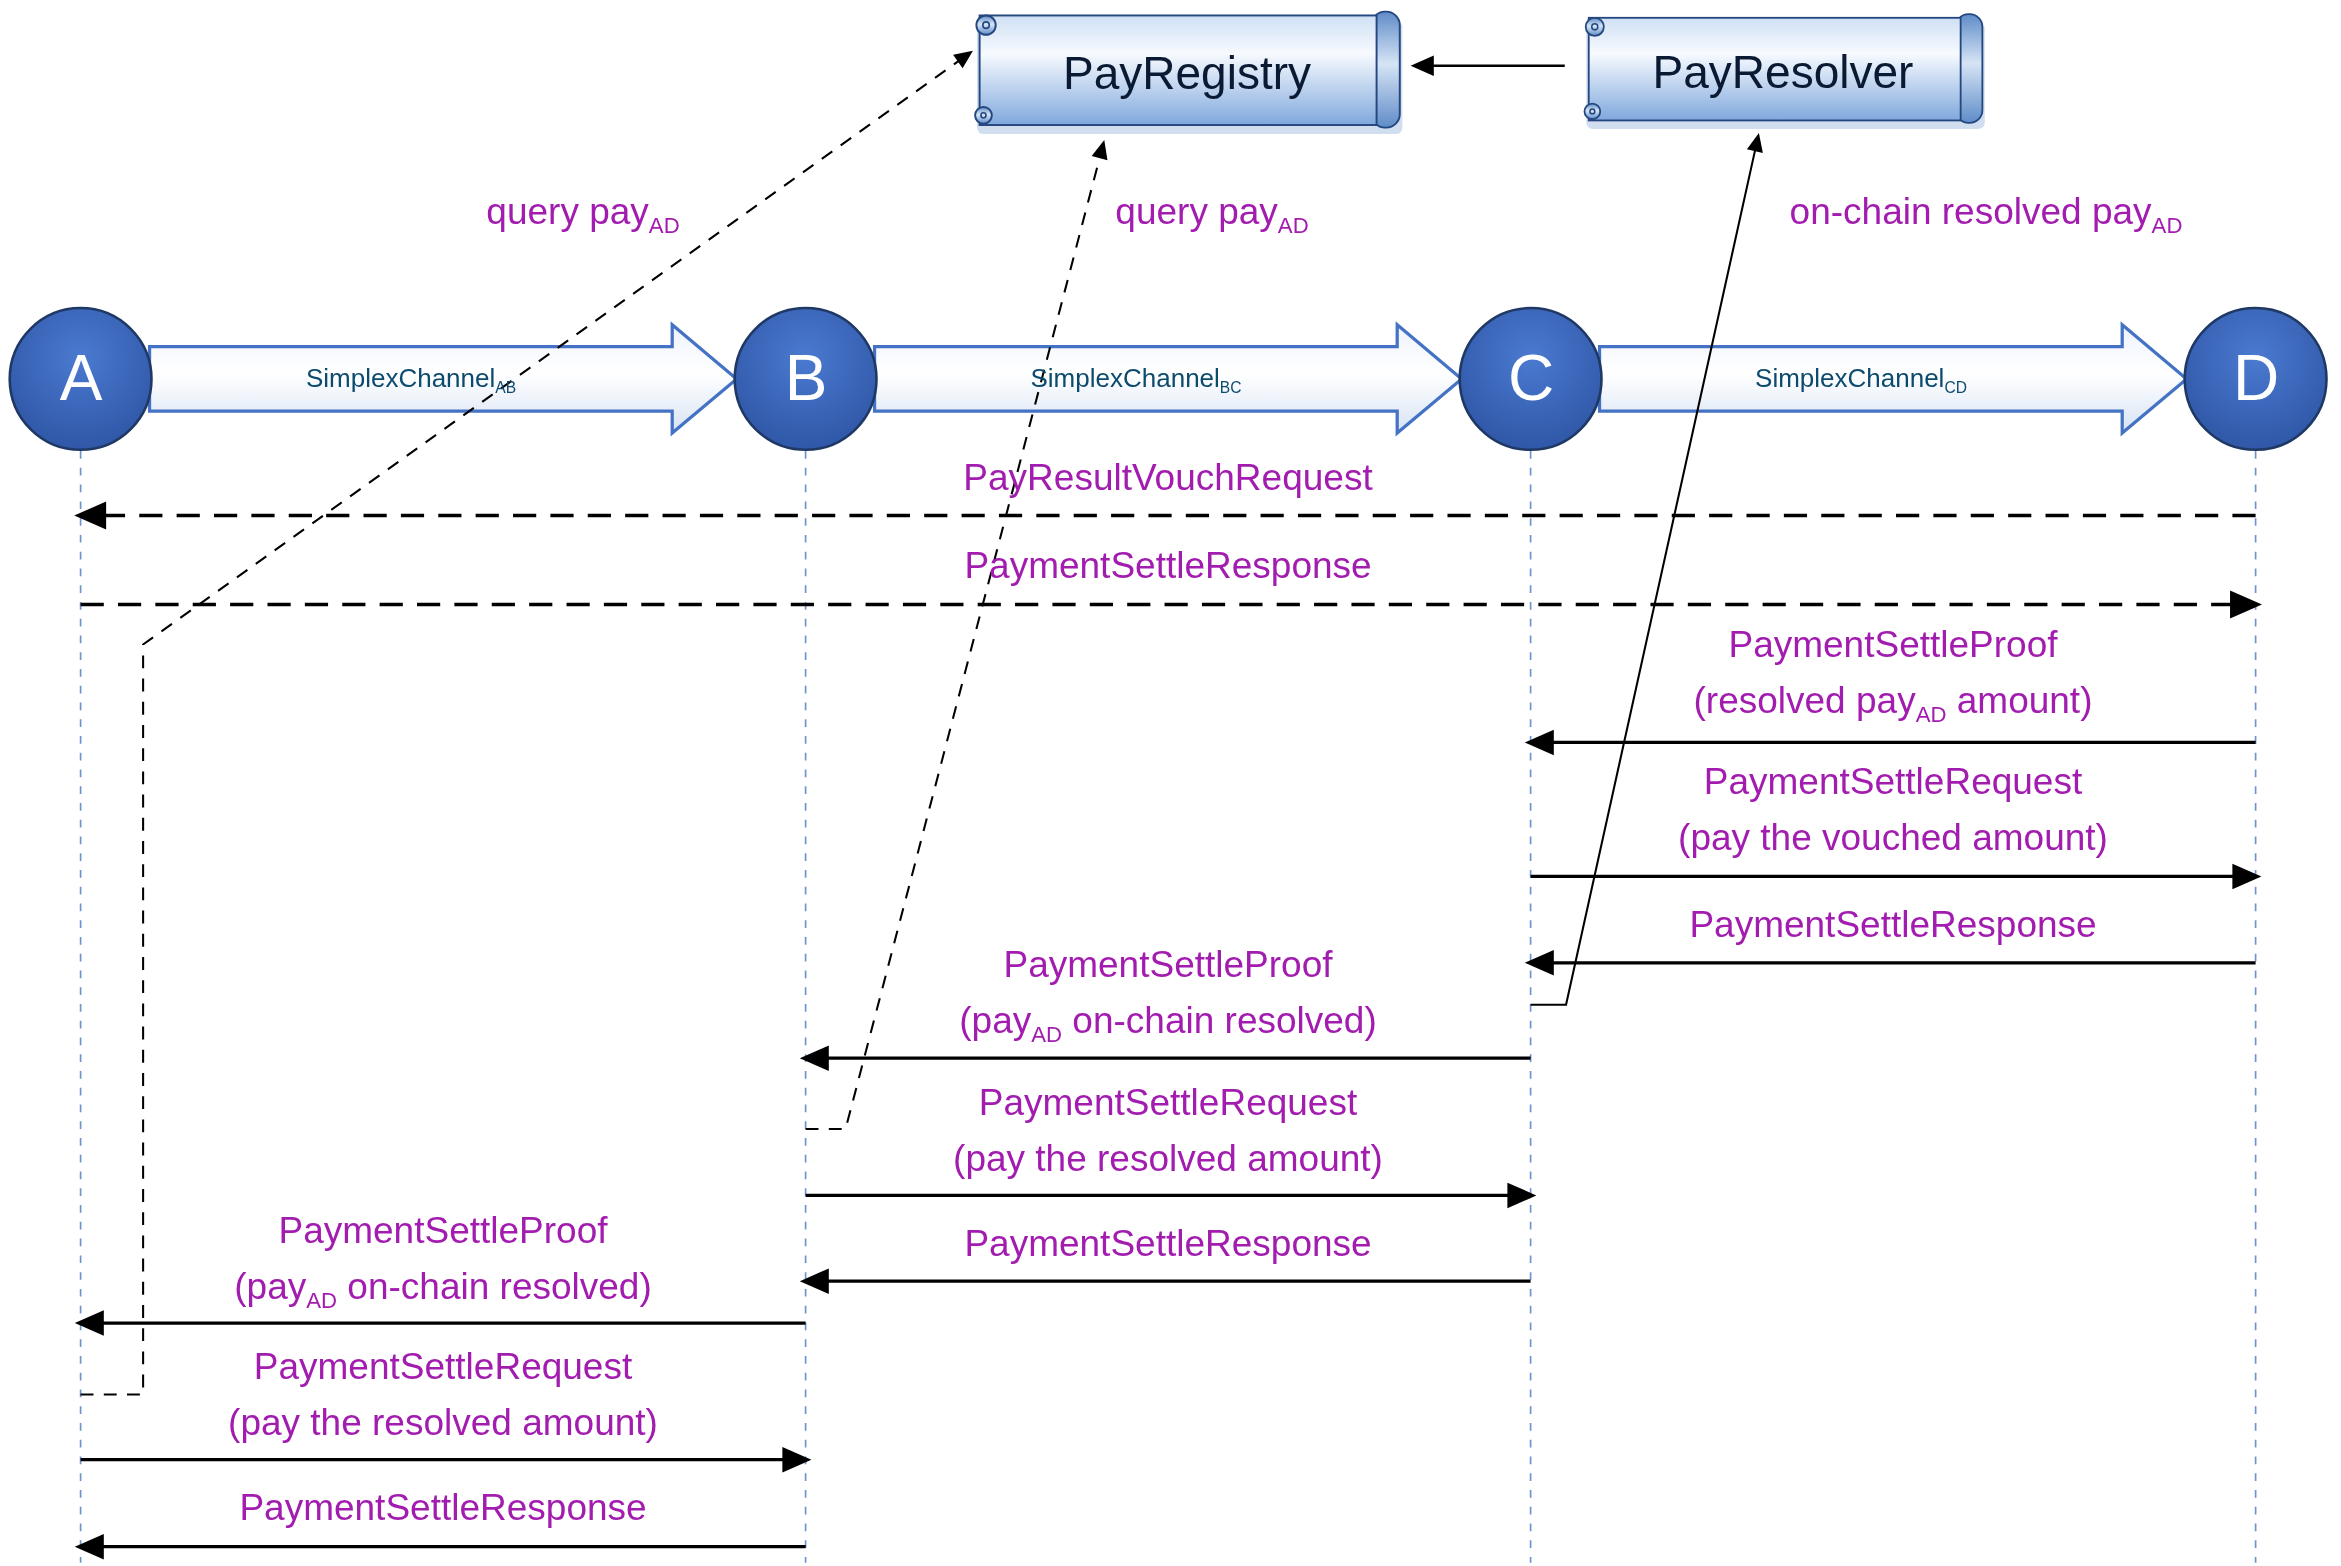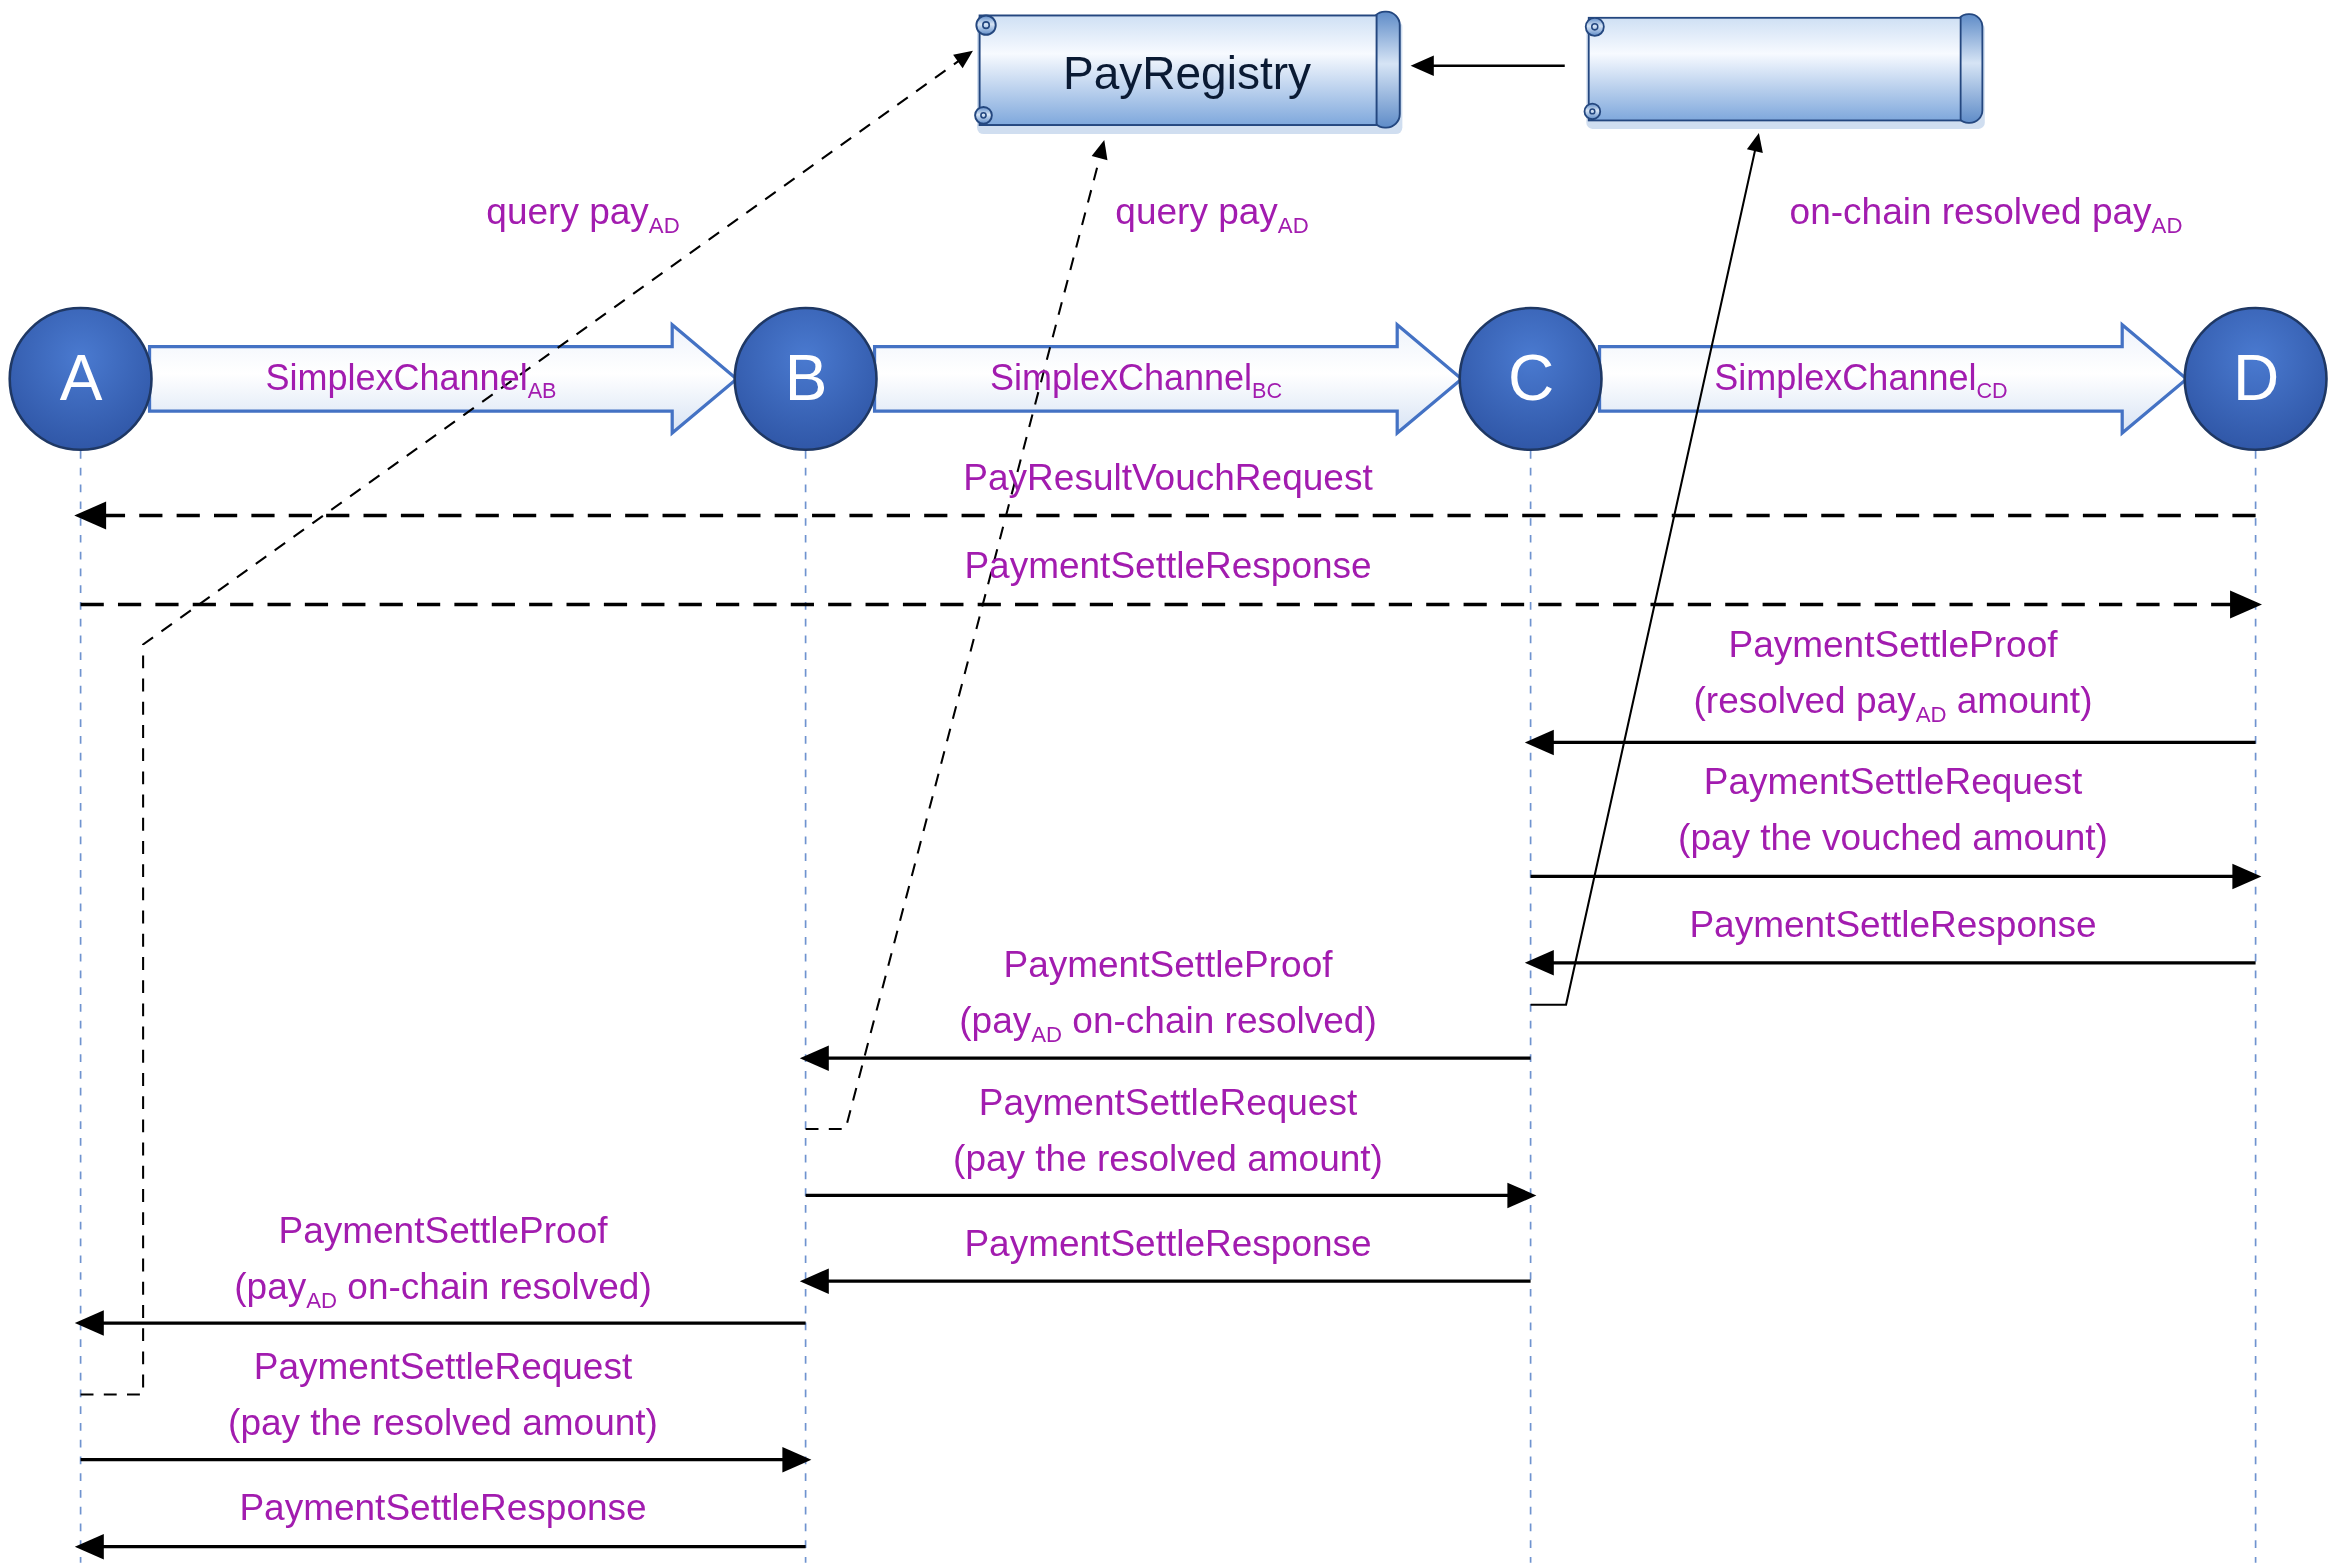--- a/index.html
+++ b/index.html
@@ -27,21 +27,21 @@
   .lbl {
     position: absolute;
     transform: translate(-50%, -50%);
     white-space: nowrap;
     text-align: center;
     font-size: 37px;
     line-height: 1.5;
     color: #a21caf;
   }
   .lbl sub { font-size: 0.6em; }
-  .channel-label { color: #a21caf; font-size: 36px; }
+  .channel-label { color: #0c4a6e; font-size: 26px; }
   .node-label { color: #ffffff; font-size: 64px; }
   .scroll-title { font-size: 46px; color: #0a1a33; }
 </style>
 </head>
 <body>
 
 <div id="stage">
 
   <svg class="layer" width="2342" height="1566" viewBox="0 0 3634 2430">
     <defs>
@@ -107,20 +107,21 @@
     <circle class="node" cx="1250" cy="588" r="110"></circle>
     <circle class="node" cx="2375" cy="588" r="110"></circle>
     <circle class="node" cx="3500" cy="588" r="110"></circle>
 
     <use href="#scroll" x="1500" y="18" width="680" height="190"></use>
     <use href="#scroll" x="2420" y="22" width="690" height="178"></use>
     <line class="thin-arrow" x1="2428" y1="102" x2="2196" y2="102" marker-end="url(#arrow)"></line>
   </svg>
 
   <div class="lbl scroll-title" style="left:1187px; top:73px;">PayRegistry</div>
+  <div class="lbl scroll-title" style="left:1783px; top:72px;">PayResolver</div>
 
   <div class="lbl node-label" style="left:81px;  top:378px;">A</div>
   <div class="lbl node-label" style="left:806px; top:378px;">B</div>
   <div class="lbl node-label" style="left:1531px; top:378px;">C</div>
   <div class="lbl node-label" style="left:2256px; top:378px;">D</div>
 
   <div class="lbl channel-label" style="left:411px; top:379px;">
     <span>SimplexChannel</span><sub>AB</sub>
   </div>
   <div class="lbl channel-label" style="left:1861px; top:379px;">

